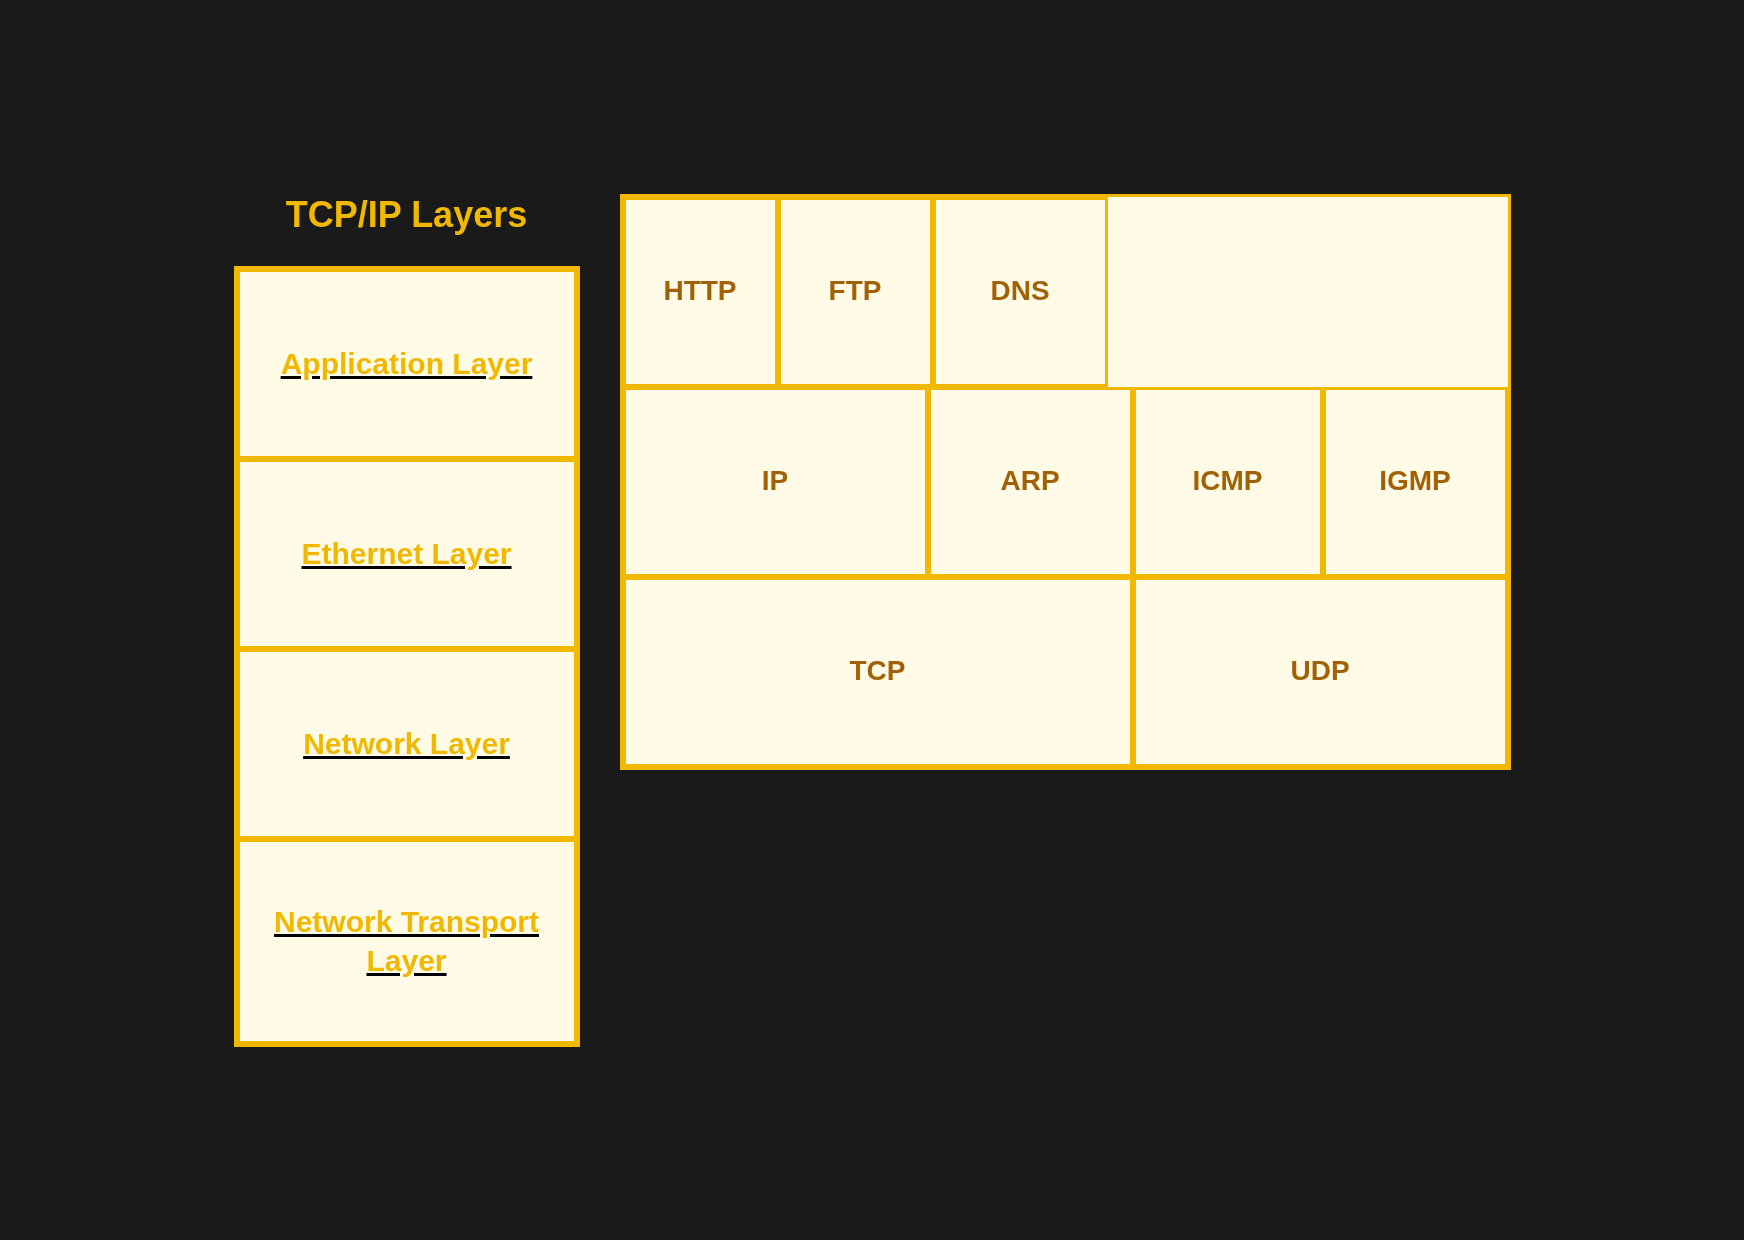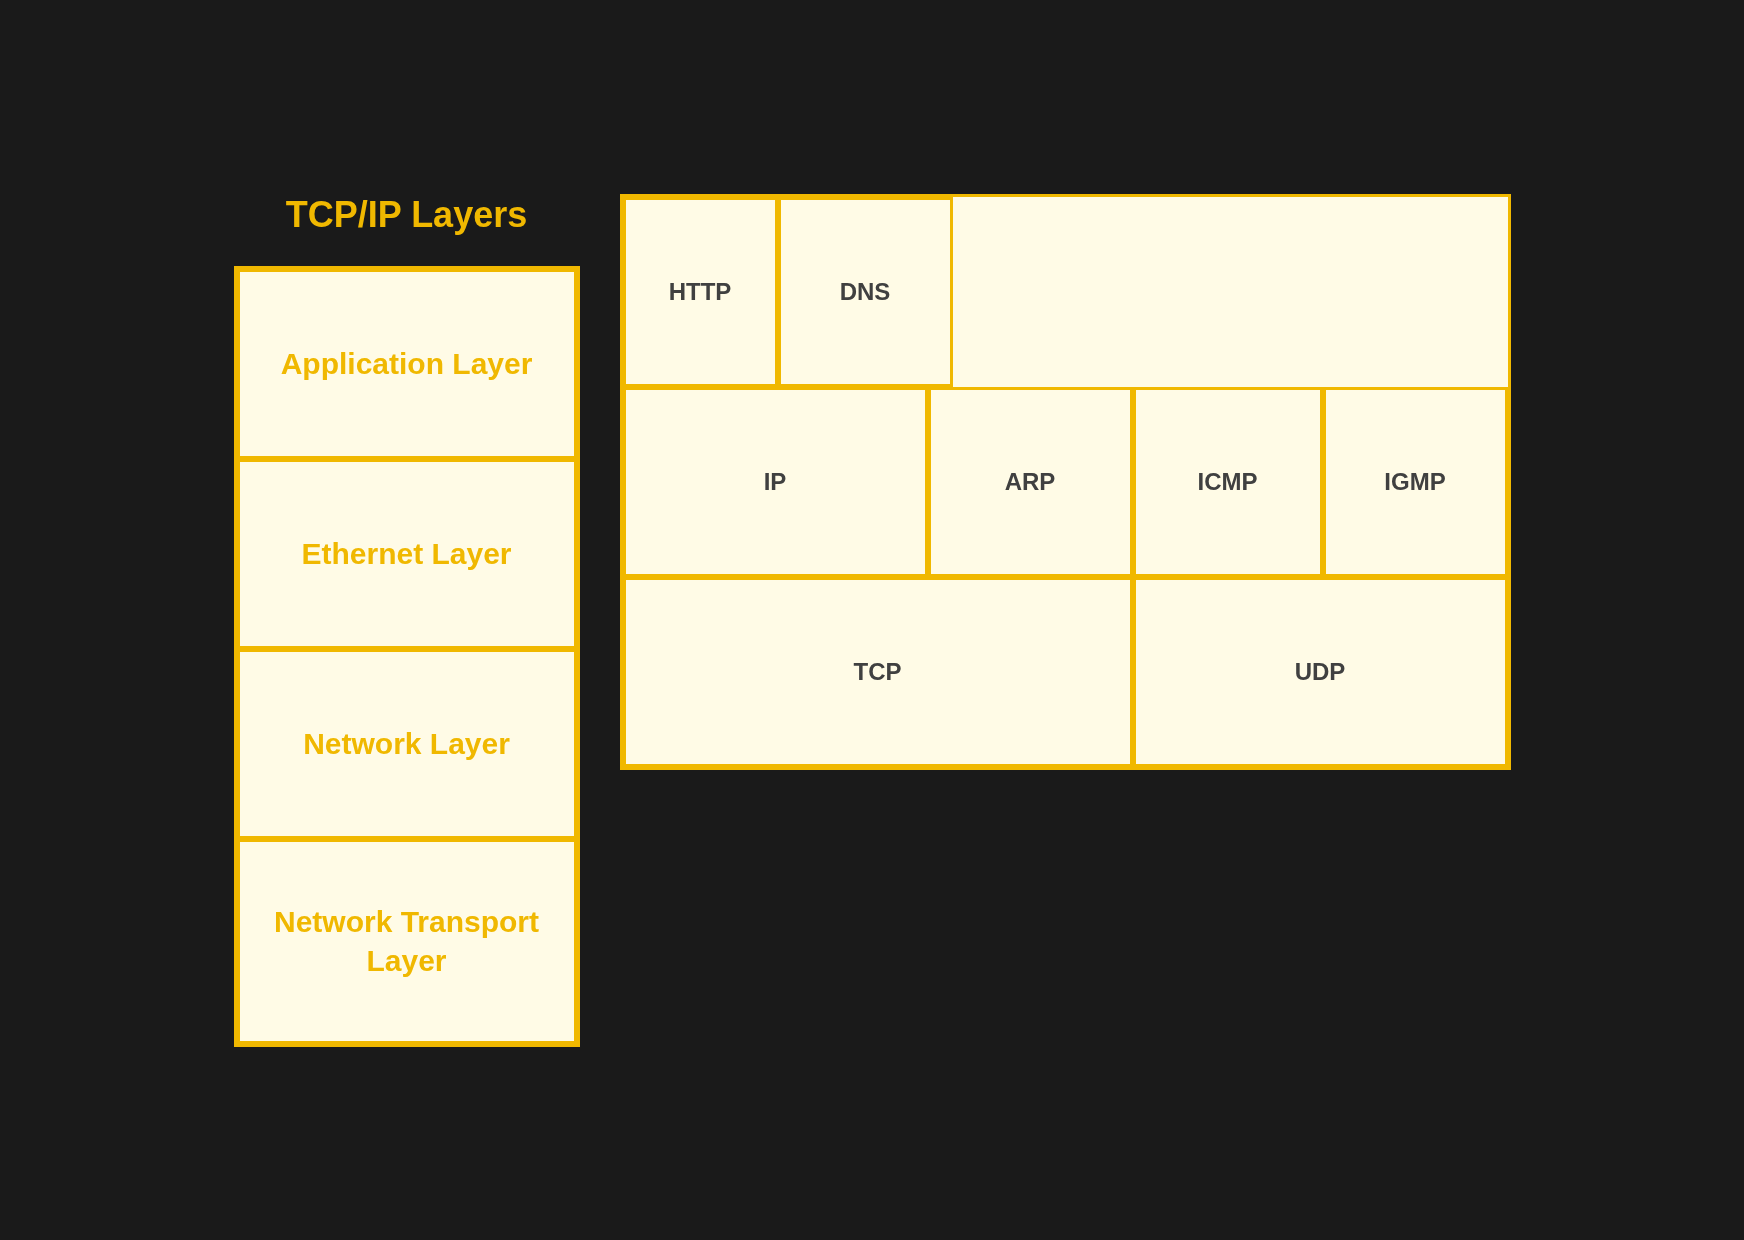--- a/index.html
+++ b/index.html
@@ -44,20 +44,21 @@
     .layer-cell {
       border: 3px solid #f0b800;
       background: #fffbe6;
       width: 340px;
       height: 190px;
       display: flex;
       align-items: center;
       justify-content: center;
       text-align: center;
       padding: 20px;
+      text-decoration: underline;
     }
 
     .layer-cell-text {
       color: #f0b800;
       font-size: 30px;
       font-weight: 900;
       line-height: 1.3;
     }
 
     .protocols-table {
@@ -76,22 +77,22 @@
       border: 3px solid #f0b800;
       background: #fffbe6;
       display: flex;
       align-items: center;
       justify-content: center;
       text-align: center;
       padding: 15px 10px;
     }
 
     .protocol-cell-text {
-      color: #404040;
-      font-size: 24px;
+      color: #a16207;
+      font-size: 28px;
       font-weight: 900;
       line-height: 1.3;
     }
 
     
     .row-app { height: 190px; }
     .row-transport { height: 190px; }
     .row-network { height: 190px; }
     .row-netif { height: 205px; }
 
@@ -140,20 +141,23 @@
     </div>
   </div>
 
   <div class="section">
     <div class="protocols-table">
 
       <div class="protocol-row row-app">
         <div class="protocol-cell cell-http">
           <span class="protocol-cell-text">HTTP</span>
         </div>
+        <div class="protocol-cell cell-ftp">
+          <span class="protocol-cell-text">FTP</span>
+        </div>
         <div class="protocol-cell cell-dns">
           <span class="protocol-cell-text">DNS</span>
         </div>
       </div>
 
       <div class="protocol-row row-network">
         <div class="protocol-cell cell-ip">
           <span class="protocol-cell-text">IP</span>
         </div>
         <div class="protocol-cell cell-arp">

